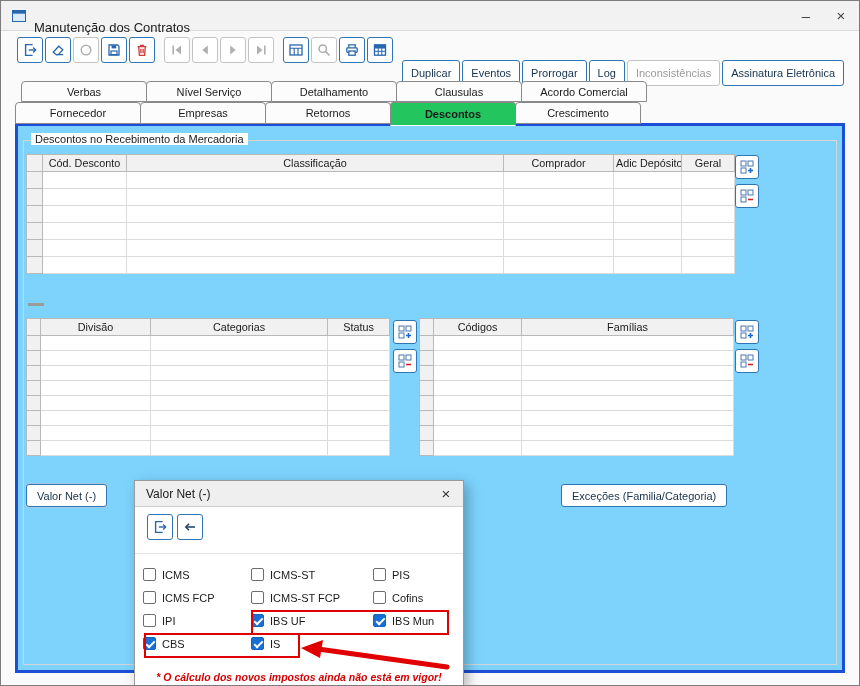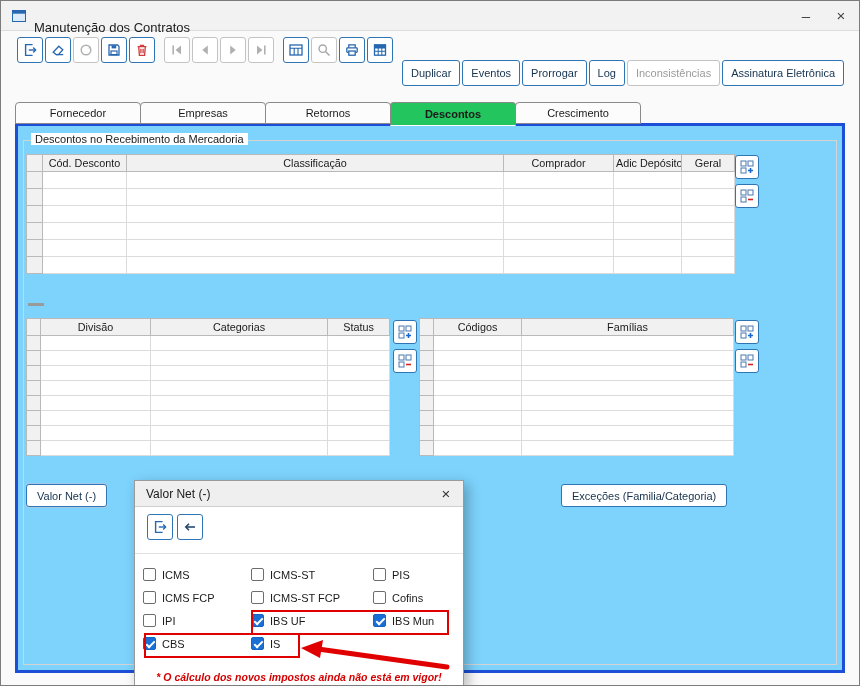--- a/index.html
+++ b/index.html
@@ -191,20 +191,27 @@
     </button>
     <span class="gap"></span>
     <button class="txtbtn enabled">Duplicar</button>
     <button class="txtbtn enabled">Eventos</button>
     <button class="txtbtn enabled">Prorrogar</button>
     <button class="txtbtn enabled">Log</button>
     <button class="txtbtn">Inconsistências</button>
     <button class="txtbtn push enabled">Assinatura Eletrônica</button>
   </div>
 
+  <div class="tabrow tabrow1">
+    <div class="tab">Verbas</div>
+    <div class="tab">Nível Serviço</div>
+    <div class="tab">Detalhamento</div>
+    <div class="tab">Clausulas</div>
+    <div class="tab">Acordo Comercial</div>
+  </div>
   <div class="tabrow tabrow2">
     <div class="tab">Fornecedor</div>
     <div class="tab">Empresas</div>
     <div class="tab">Retornos</div>
     <div class="tab active">Descontos</div>
     <div class="tab">Crescimento</div>
   </div>
 
   <div class="panel">
     <span class="group-caption">Descontos no Recebimento da Mercadoria</span>

